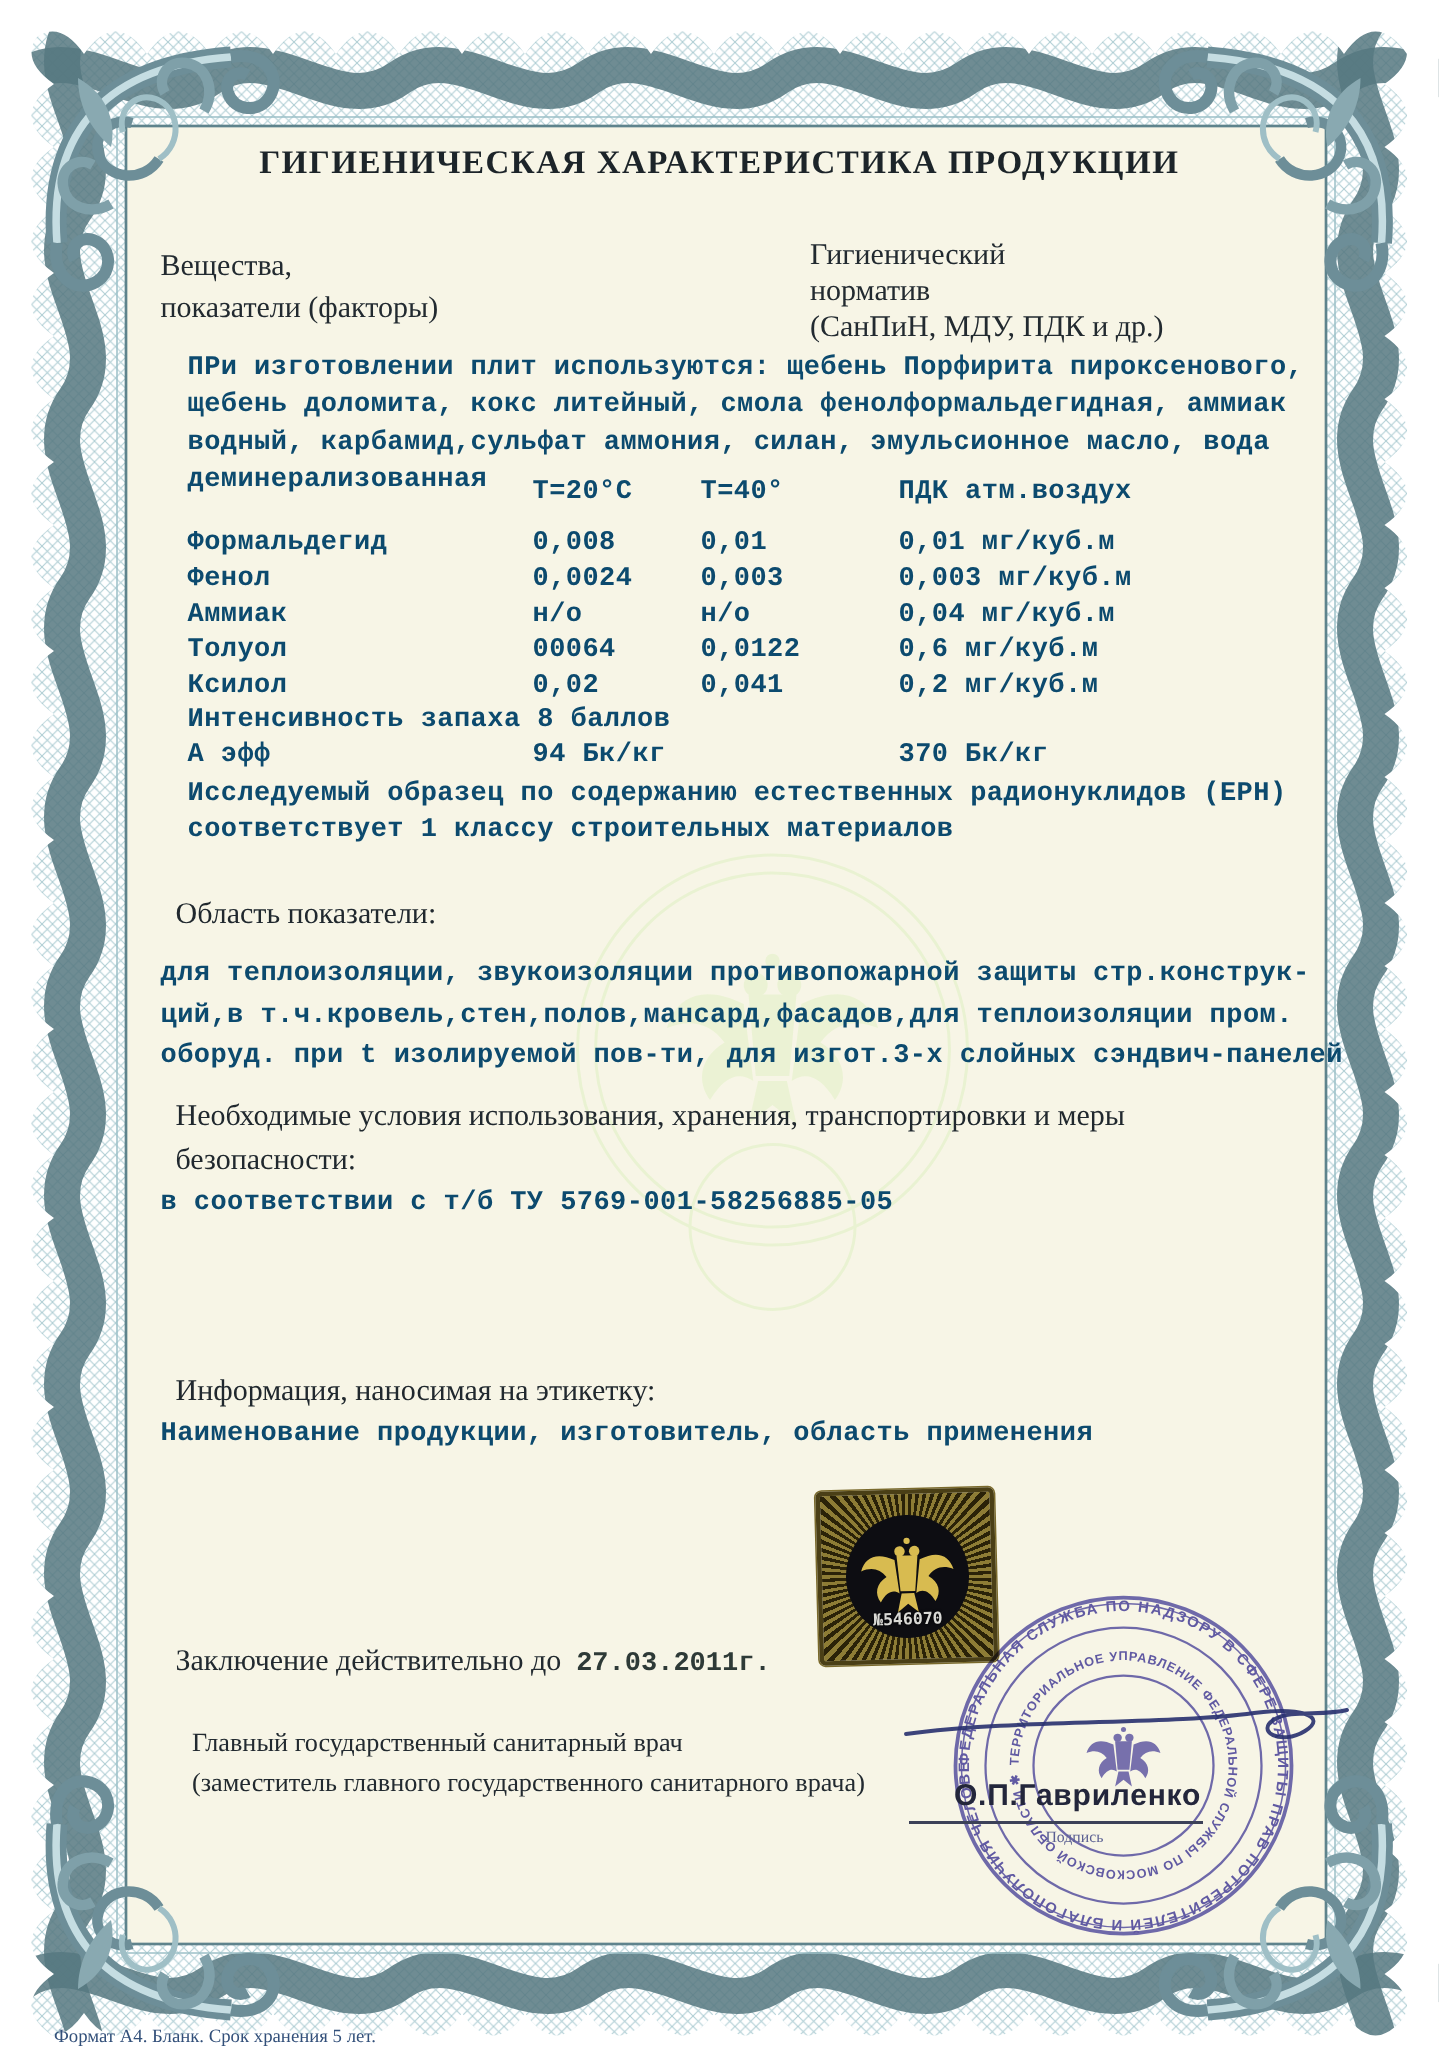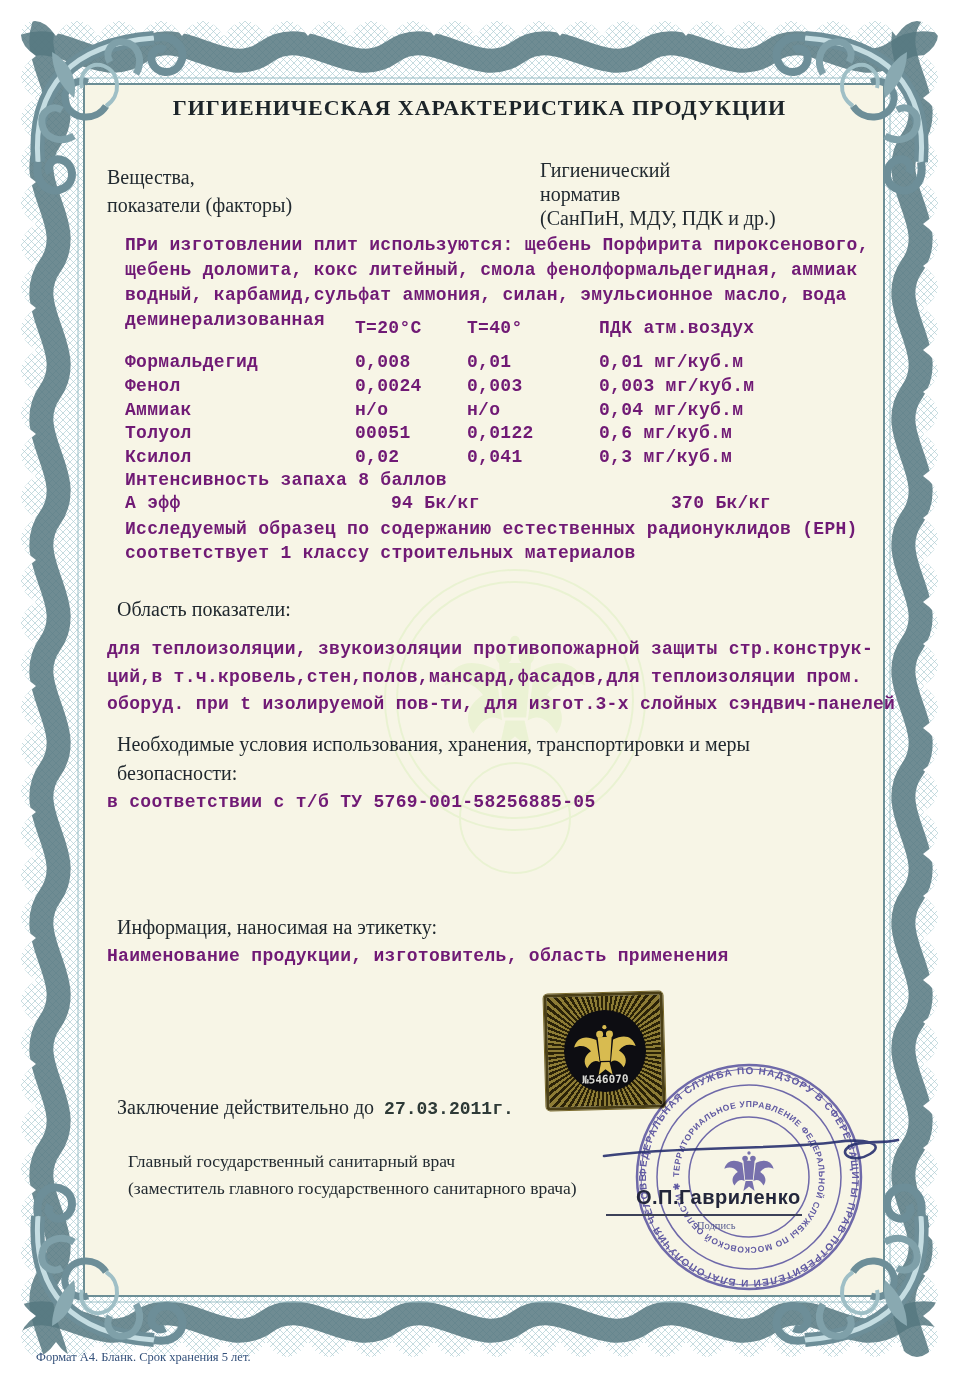--- a/index.html
+++ b/index.html
@@ -5,25 +5,25 @@
   html,body{margin:0;padding:0;background:#ffffff;}
   #page{position:relative;width:959px;height:1378px;background:#ffffff;overflow:hidden;
         font-family:"Liberation Serif", serif;color:#222a30;}
   .abs{position:absolute;}
   
   .title{left:0;top:95px;width:959px;text-align:center;font-size:22px;font-weight:bold;
          letter-spacing:1px;color:#1c2429;}
   .hdr-left{left:107px;top:163px;font-size:20px;line-height:28px;white-space:pre-line;}
   .hdr-right{left:540px;top:158px;width:345px;text-align:left;font-size:20px;line-height:24px;}
   .mono{font-family:"Liberation Mono","DejaVu Sans Mono",monospace;font-weight:bold;
-        font-size:18px;letter-spacing:0.3px;color:#701a75;white-space:pre;}
+        font-size:18px;letter-spacing:0.3px;color:#0c4a6e;white-space:pre;}
   .mono-par{left:125px;top:233px;line-height:25px;white-space:pre-line;width:790px;}
   .trow{left:125px;width:772px;display:grid;grid-template-columns:230px 112px 132px auto;}
   .trow span{white-space:pre;}
-  .aeff{grid-template-columns:230px 244px auto;gap:36px;}
+  .aeff{grid-template-columns:230px 244px auto;}
   .serif-h{font-size:20px;color:#20282e;}
   .app-par{left:107px;top:636px;line-height:27.5px;white-space:pre-line;}
   .cond-h{left:117px;top:730px;line-height:29px;white-space:pre-line;}
   .cond-v{left:107px;top:792px;}
   .info-h{left:117px;top:916px;}
   .info-v{left:107px;top:946px;}
   .valid{left:117px;top:1096px;font-size:20px;}
   .valid .mono-inline{font-family:"Liberation Mono","DejaVu Sans Mono",monospace;
         font-weight:bold;font-size:18px;color:#2e3a37;margin-left:10px;}
   .doctor{left:128px;top:1148px;font-size:17.5px;line-height:27px;white-space:pre-line;}
@@ -146,29 +146,29 @@
     <span>0,003 мг/куб.м</span>
   </div>
   <div class="abs content mono trow" style="top:400px;">
     <span>Аммиак</span>
     <span>н/о</span>
     <span>н/о</span>
     <span>0,04 мг/куб.м</span>
   </div>
   <div class="abs content mono trow" style="top:423px;">
     <span>Толуол</span>
-    <span>00051</span>
+    <span>00064</span>
     <span>0,0122</span>
     <span>0,6 мг/куб.м</span>
   </div>
   <div class="abs content mono trow" style="top:447px;">
     <span>Ксилол</span>
     <span>0,02</span>
     <span>0,041</span>
-    <span>0,3 мг/куб.м</span>
+    <span>0,2 мг/куб.м</span>
   </div>
 
   <div class="abs content mono" style="left:125px;top:470px;">Интенсивность запаха 8 баллов</div>
 
   <div class="abs content mono trow aeff" style="top:493px;">
     <span>А эфф</span>
     <span>94 Бк/кг</span>
     <span>370 Бк/кг</span>
   </div>
 

